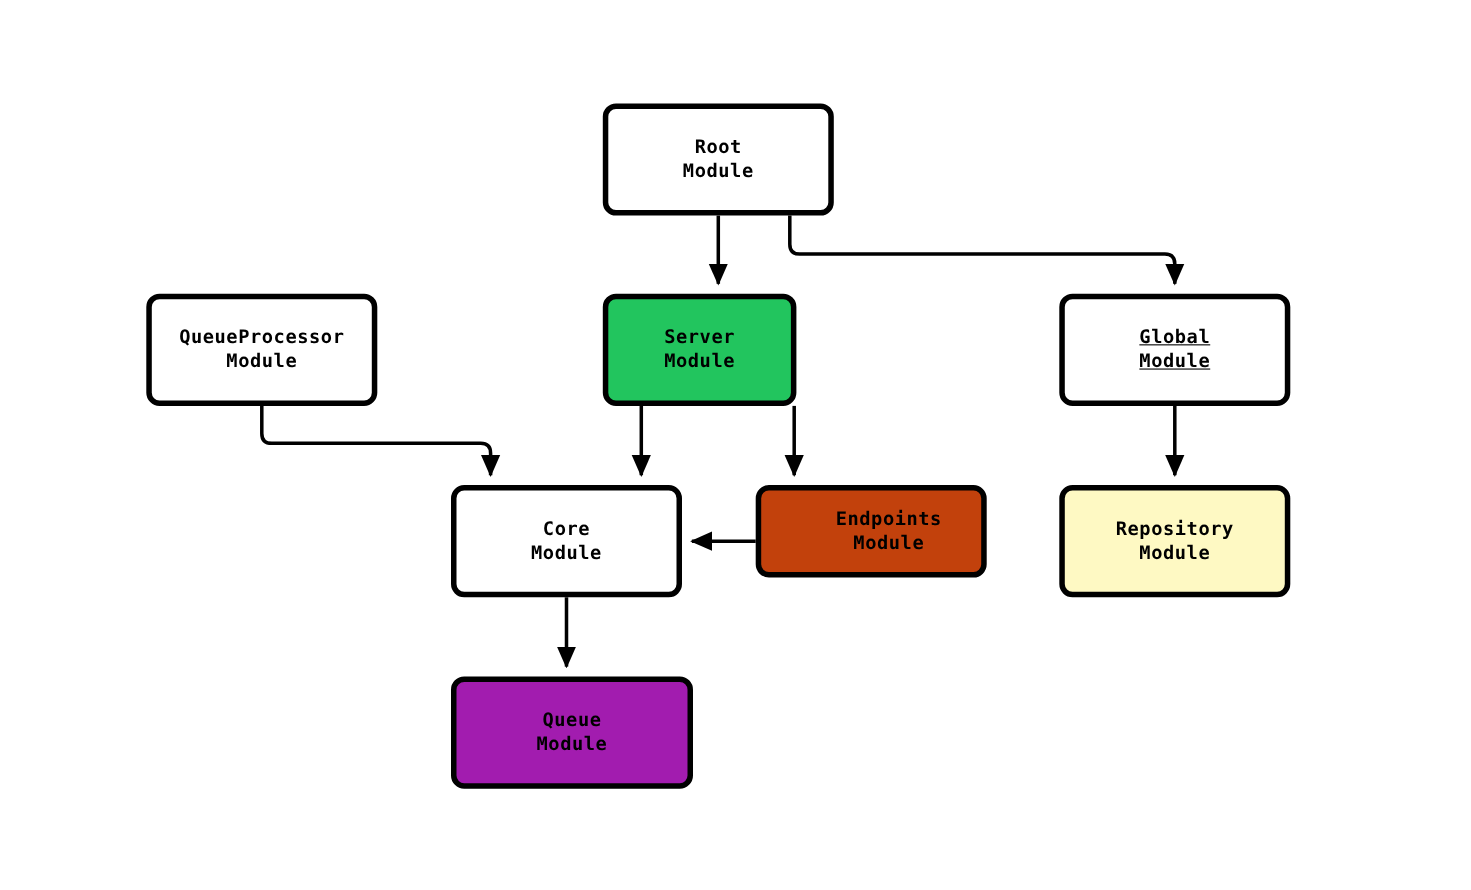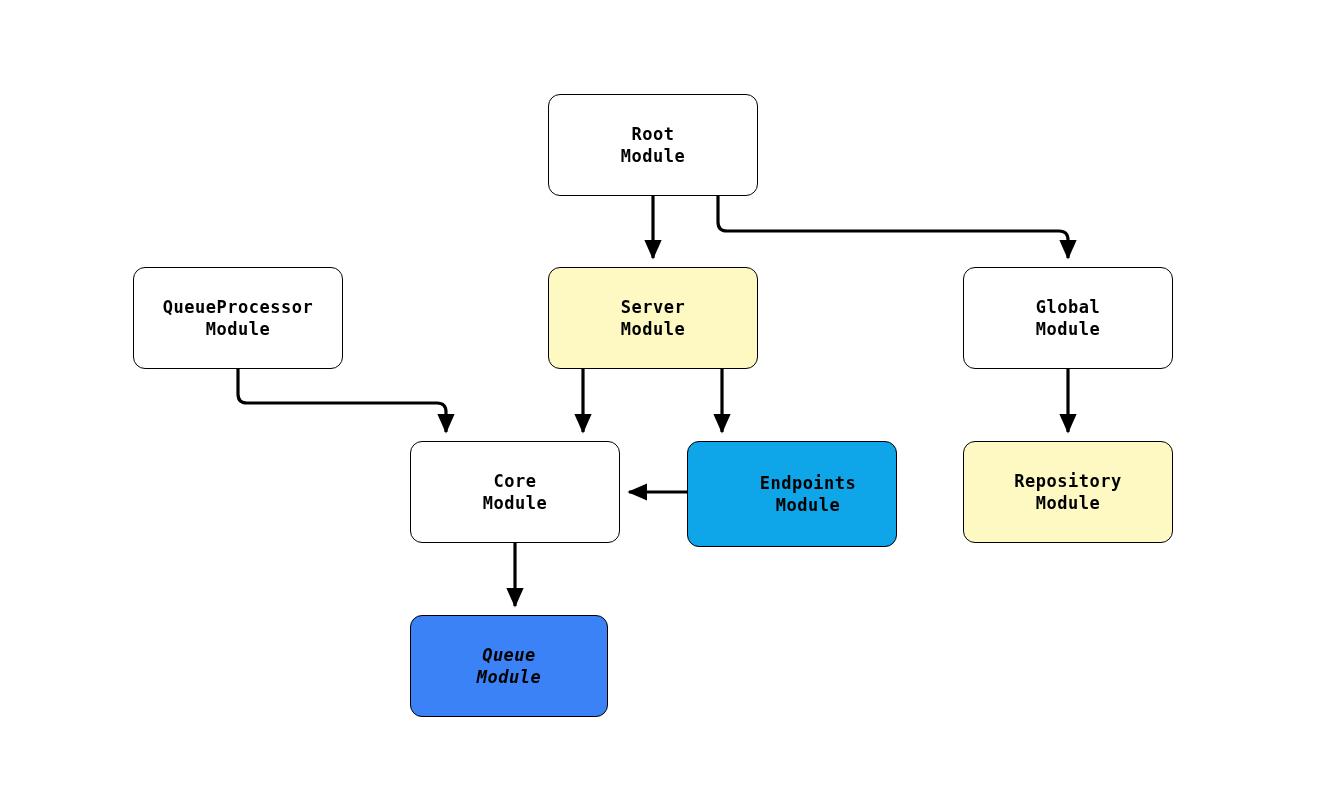--- a/index.html
+++ b/index.html
@@ -22,21 +22,21 @@
     position: absolute;
     left: 0;
     top: 0;
     width: 1337px;
     height: 809px;
   }
   .node {
     position: absolute;
     box-sizing: border-box;
     background: #ffffff;
-    border: 1px solid #0f766e;
+    border: 5px solid #0f766e;
     border-radius: 12px;
     display: flex;
     align-items: center;
     justify-content: center;
     z-index: 2;
   }
   .node-label {
     font-family: "DejaVu Sans Mono", "Liberation Mono", monospace;
     font-size: 17px;
     line-height: 22px;
@@ -83,43 +83,43 @@
   <div class="node" style="left: 548px; top: 94px; width: 210px; height: 102px; background: rgb(255, 255, 255); border-color: rgb(0, 0, 0);">
     <span class="node-label">Root
 Module</span>
   </div>
 
   <div class="node" style="left: 133px; top: 267px; width: 210px; height: 102px; background: rgb(255, 255, 255); border-color: rgb(0, 0, 0);">
     <span class="node-label">QueueProcessor
 Module</span>
   </div>
 
-  <div class="node" style="left: 548px; top: 267px; width: 210px; height: 102px; background: #fef9c3; border-color: rgb(0, 0, 0);">
+  <div class="node" style="left: 548px; top: 267px; width: 176px; height: 102px; background: #22c55e; border-color: rgb(0, 0, 0);">
     <span class="node-label">Server
 Module</span>
   </div>
 
-  <div class="node" style="left: 963px; top: 267px; width: 210px; height: 102px; background: rgb(255, 255, 255); border-color: rgb(0, 0, 0);">
+  <div class="node" style="left: 963px; top: 267px; width: 210px; height: 102px; background: rgb(255, 255, 255); border-color: rgb(0, 0, 0); text-decoration: underline;">
     <span class="node-label">Global
 Module</span>
   </div>
 
   <div class="node" style="left: 410px; top: 441px; width: 210px; height: 102px; background: rgb(255, 255, 255); border-color: rgb(0, 0, 0); justify-content: center;">
     <span class="node-label">Core
 Module</span>
   </div>
 
-  <div class="node" style="left: 687px; top: 441px; width: 210px; height: 106px; background: #0ea5e9; border-color: rgb(0, 0, 0); padding-left: 32px;">
+  <div class="node" style="left: 687px; top: 441px; width: 210px; height: 84px; background: #c2410c; border-color: rgb(0, 0, 0); padding-left: 32px;">
     <span class="node-label">Endpoints
 Module</span>
   </div>
 
   <div class="node" style="left: 963px; top: 441px; width: 210px; height: 102px; background: #fef9c3; border-color: rgb(0, 0, 0);">
     <span class="node-label">Repository
 Module</span>
   </div>
 
-  <div class="node" style="left: 410px; top: 615px; width: 198px; height: 102px; background: #3b82f6; border-color: rgb(0, 0, 0); font-style: italic;">
+  <div class="node" style="left: 410px; top: 615px; width: 220px; height: 102px; background: #a21caf; border-color: rgb(0, 0, 0);">
     <span class="node-label">Queue
 Module</span>
   </div>
 
 </div>
 
 </body></html>

